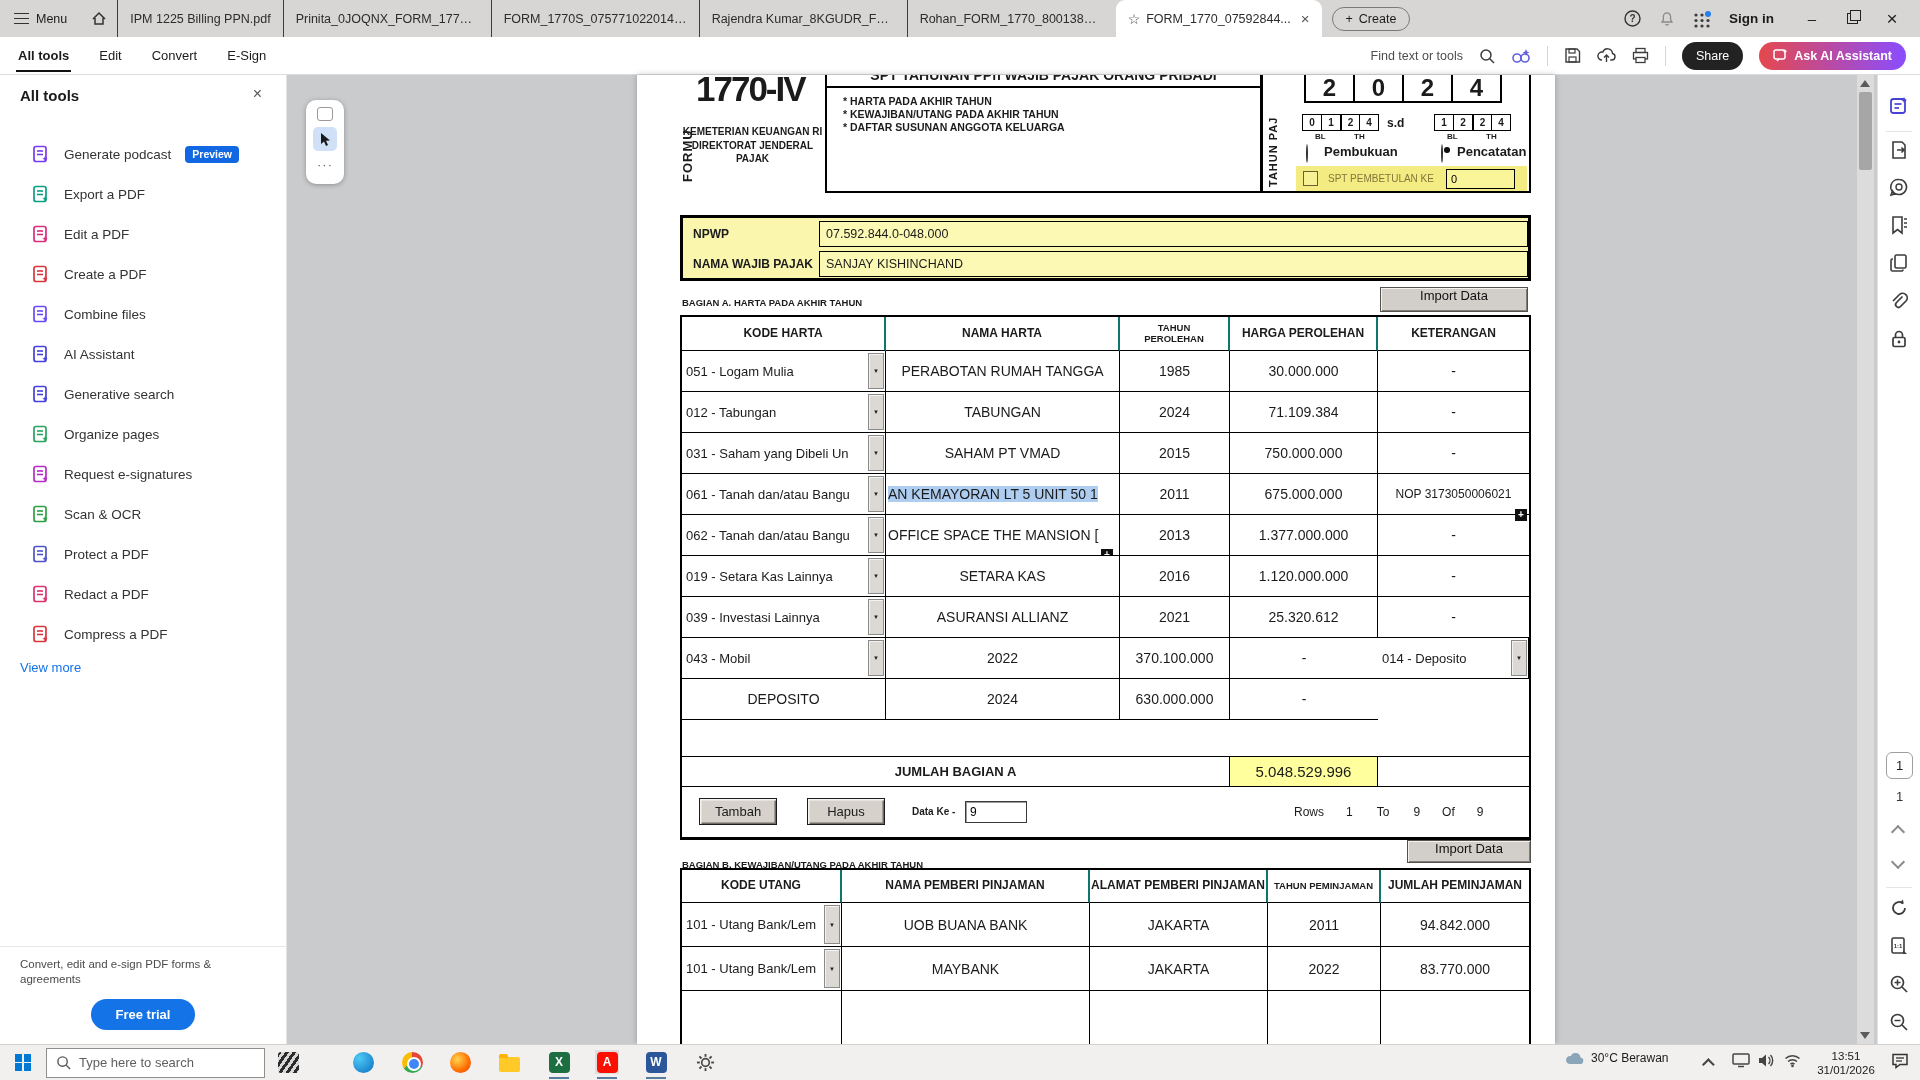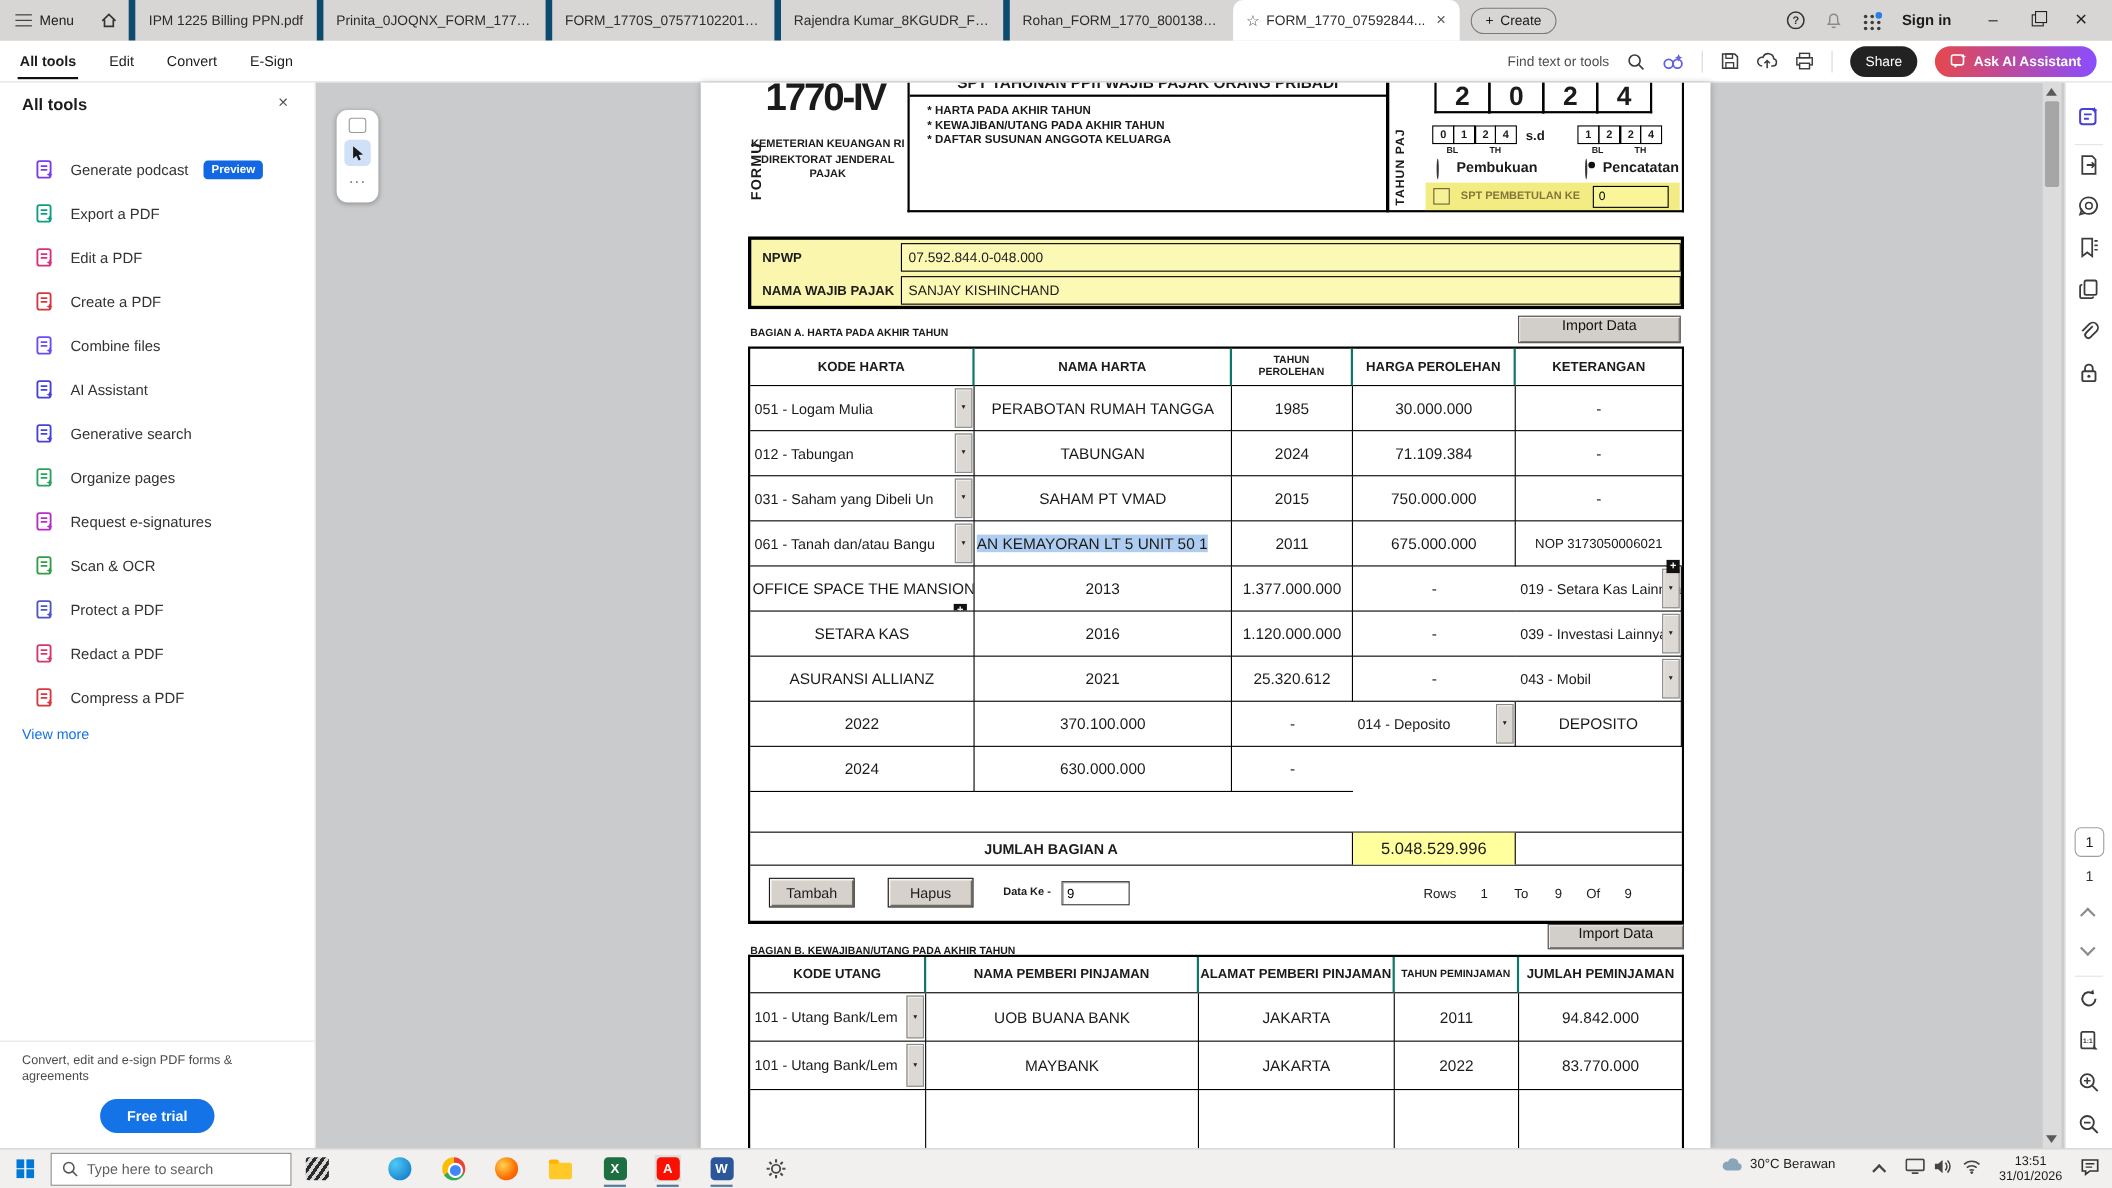--- a/index.html
+++ b/index.html
@@ -6,21 +6,21 @@
 body{width:1920px;height:1080px;overflow:hidden;position:relative;background:#c9cbcd;font-family:"Liberation Sans",sans-serif;color:#1b1b1b}
 .abs{position:absolute}
 svg{display:block}
 
 .titlebar{left:0;top:0;width:1920px;height:37px;background:#d8d6d5;display:flex;align-items:stretch}
 .menu-btn{display:flex;align-items:center;gap:7px;padding:0 14px;font-size:12.5px;cursor:default}
 .hamb{width:15px;height:11px;border-top:1.6px solid #333;border-bottom:1.6px solid #333;position:relative}
 .hamb::after{content:"";position:absolute;left:0;right:0;top:3.6px;border-top:1.6px solid #333}
 .tb-ico{display:flex;align-items:center;padding:0 10px}
 .tabs{display:flex;align-items:stretch;flex:1;min-width:0}
-.tab{display:flex;align-items:center;gap:6px;padding:0 12px;font-size:12.5px;max-width:208px;border-left:6px solid #0c4a6e;color:#2c2c2c;white-space:nowrap}
+.tab{display:flex;align-items:center;gap:6px;padding:0 12px;font-size:12.5px;max-width:208px;border-left:1px solid #0c4a6e;color:#2c2c2c;white-space:nowrap}
 .tab span.lbl{overflow:hidden;text-overflow:ellipsis}
 .tab.active{background:#fff;border-radius:9px 9px 0 0;border-left:none;margin-left:1px}
 .tab .star{font-size:14px;color:#444}
 .tab .tclose{font-size:15px;color:#555;padding-left:4px}
 .create-btn{align-self:center;display:flex;align-items:center;gap:6px;border:1px solid #7c7a79;border-radius:15px;padding:4px 13px;font-size:12.5px;margin-left:10px;background:transparent}
 .tb-right{display:flex;align-items:center;gap:18px;padding:0 8px;margin-left:auto}
 .signin{font-weight:bold;font-size:13.5px}
 .winbtn{width:40px;height:37px;display:flex;align-items:center;justify-content:center;font-size:15px;color:#222}
 .restore{width:11px;height:11px;border:1.2px solid #222;position:relative}
 .restore::after{content:"";position:absolute;left:2px;bottom:2px;width:9px;height:9px;border:1.2px solid #222;background:#d8d6d5}
@@ -63,21 +63,21 @@
 .vtext{writing-mode:vertical-rl;transform:rotate(180deg);font-weight:bold;letter-spacing:1px}
 .cutstrip{overflow:hidden;height:11px;text-align:center}
 .cutstrip>div{font-size:14px;font-weight:bold;line-height:20px;margin-top:-10px;white-space:nowrap}
 .ycell{border:2px solid #000;border-top:none;width:51px;height:28px;display:flex;align-items:flex-end;justify-content:center;font-size:24px;font-weight:bold;line-height:26px;margin-left:-2px}
 .scell{border:1px solid #000;width:20px;height:17px;margin-left:-1px;display:flex;align-items:center;justify-content:center;font-size:10px;font-weight:bold}
 .scell.thick{border-left:2px solid #000}
 .radio{width:12px;height:12px;border:1.4px solid #333;border-radius:50%;position:relative;background:#fff}
 .radio.sel::after{content:"";position:absolute;left:2.2px;top:2.2px;width:5.6px;height:5.6px;border-radius:50%;background:#111}
 .sptrow{background:#f2ec83;display:flex;align-items:center}
 .sptchk{width:15px;height:15px;border:1.6px solid #6b6033;background:#f7f195}
-.sptlbl{font-size:10px;font-weight:bold;color:#84763a;margin-left:10px}
+.sptlbl{font-size:10px;font-weight:normal;color:#84763a;margin-left:10px}
 .sptin{width:69px;height:20px;border:1.6px solid #000;background:#fbf59a;font-size:11px;padding-left:4px;font-family:inherit}
 .npwpbox{border:3px solid #000;background:#faf6ae}
 .fld{position:absolute;left:136px;height:26px;border:1.5px solid #000;background:#fcf9b4;width:709px;font-size:12.5px;display:flex;align-items:center;padding-left:6px}
 .flbl{position:absolute;left:10px;font-size:12px;font-weight:bold;height:26px;display:flex;align-items:center}
 .btn3d{background:#d2cec9;border:1px solid #55524e;box-shadow:inset 1px 1px 0 #f3f2f0,inset -1px -1px 0 #807c77;display:flex;justify-content:center;font-size:13px;color:#111}
 .tblwrap{border:2px solid #000;border-bottom-width:3px;background:#fff}
 .gridA{display:grid;grid-template-columns:204px 234px 110px 148px 151px;grid-template-rows:34px repeat(9,41px)}
 .gridB{display:grid;grid-template-columns:160px 248px 178px 113px 148px;grid-template-rows:33px repeat(2,44px) 56px}
 .hc{border-right:2px solid #0f766e;border-bottom:1px solid #000;display:flex;align-items:center;justify-content:center;text-align:center;font-weight:bold;font-size:12px;line-height:1.15}
 .hc.sm{font-size:9.5px}
@@ -570,20 +570,26 @@
           <span class="hl">AN KEMAYORAN LT 5 UNIT 50 1</span>
 
         </div>
         <div class="cell">2011</div>
         <div class="cell">675.000.000</div>
         <div class="cell norb">
           <span class="ketsm">NOP 3173050006021</span>
           <span class="plus pk">+</span>
         </div>
 
+        <div class="cell kode">
+          <span>062 - Tanah dan/atau Bangu</span>
+          <span class="dd">
+            <span>▼</span>
+          </span>
+        </div>
         <div class="cell tl">
           <span>OFFICE SPACE THE MANSION [</span>
           <span class="plus pn">+</span>
         </div>
         <div class="cell">2013</div>
         <div class="cell">1.377.000.000</div>
         <div class="cell norb">
           <span>-</span>
 
         </div>

